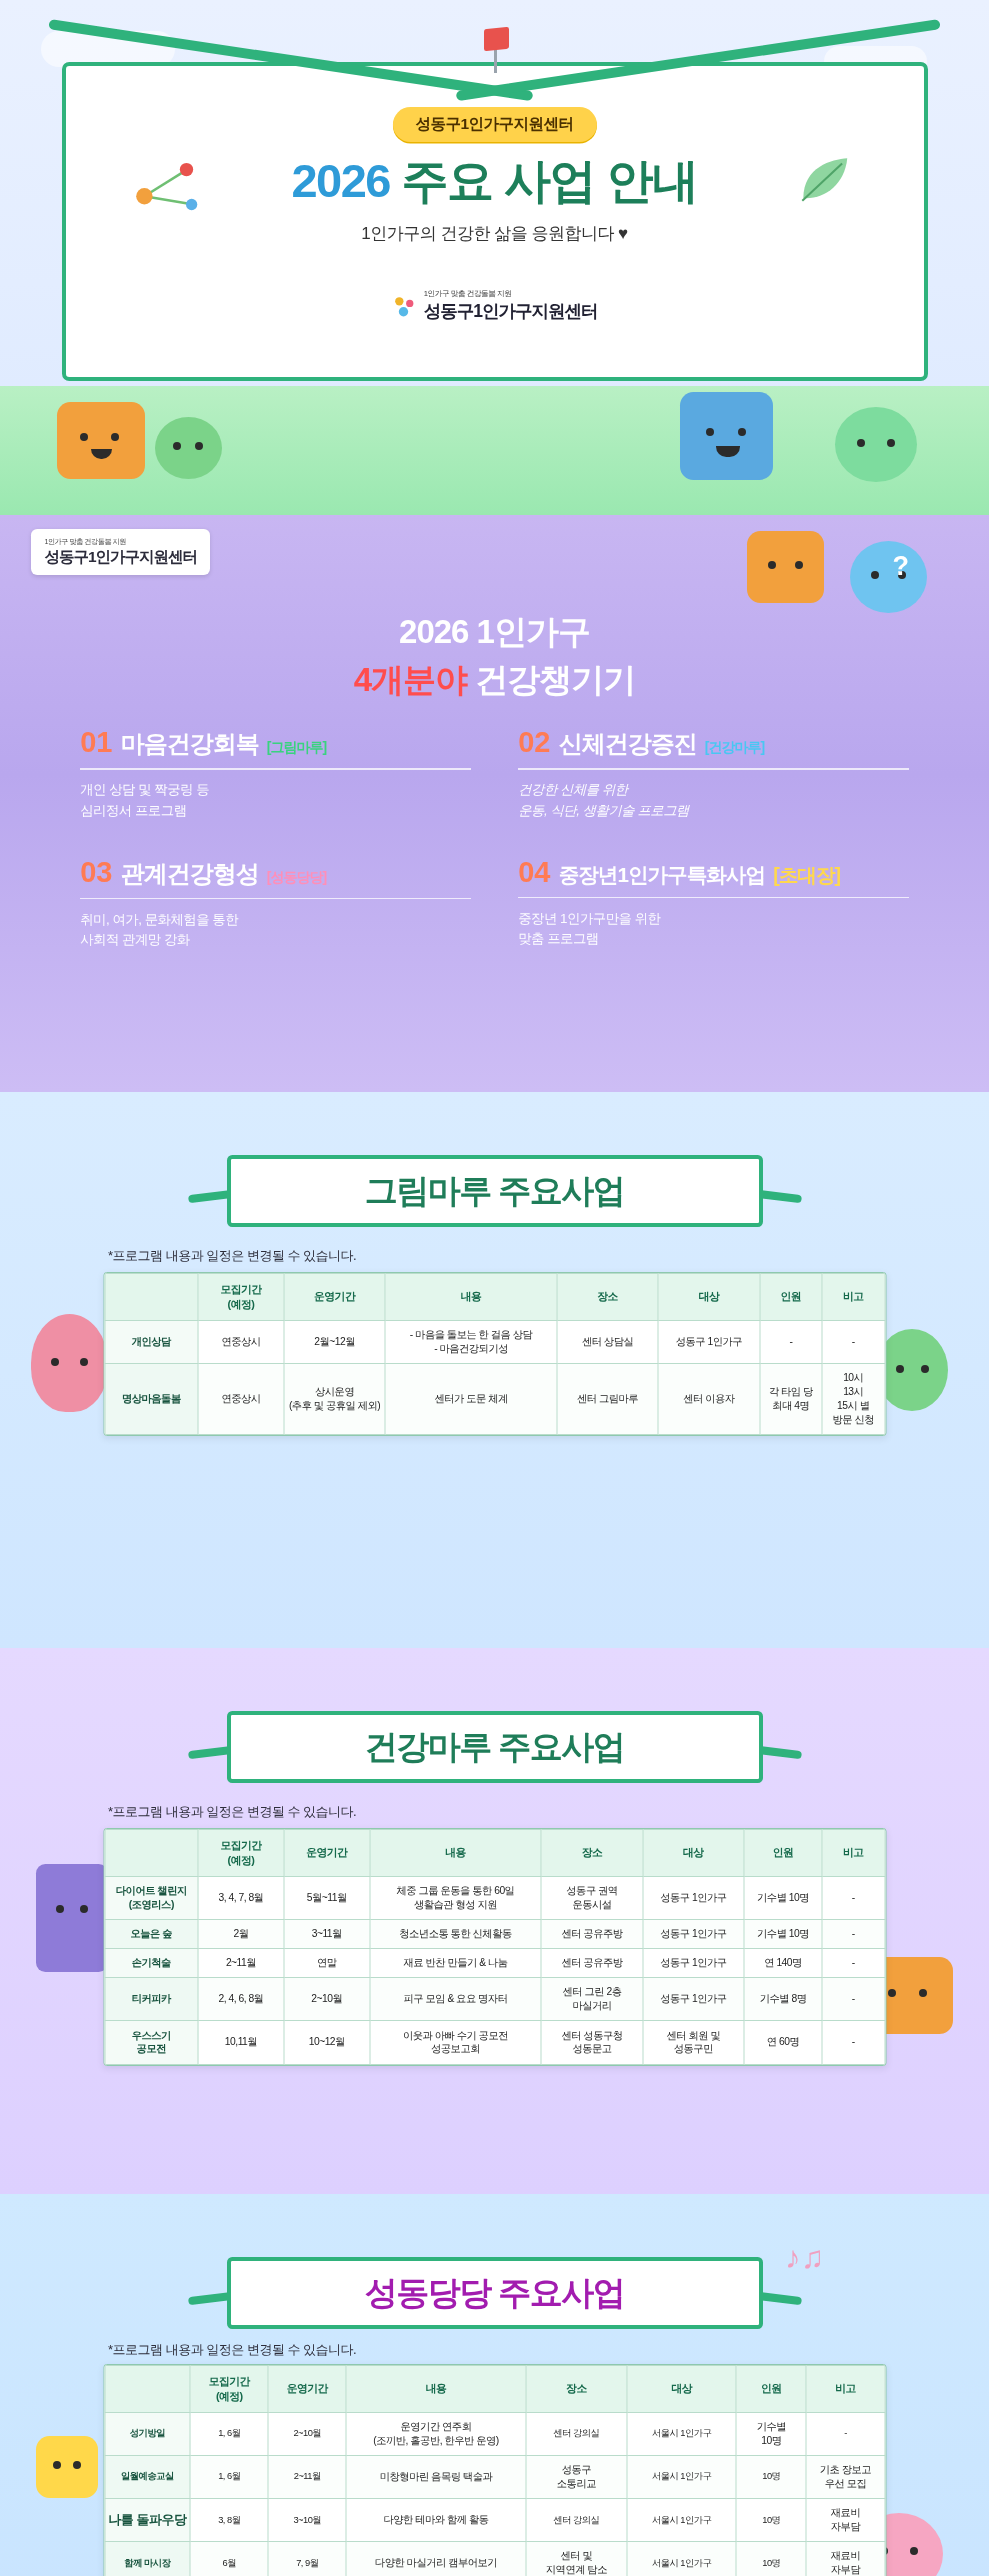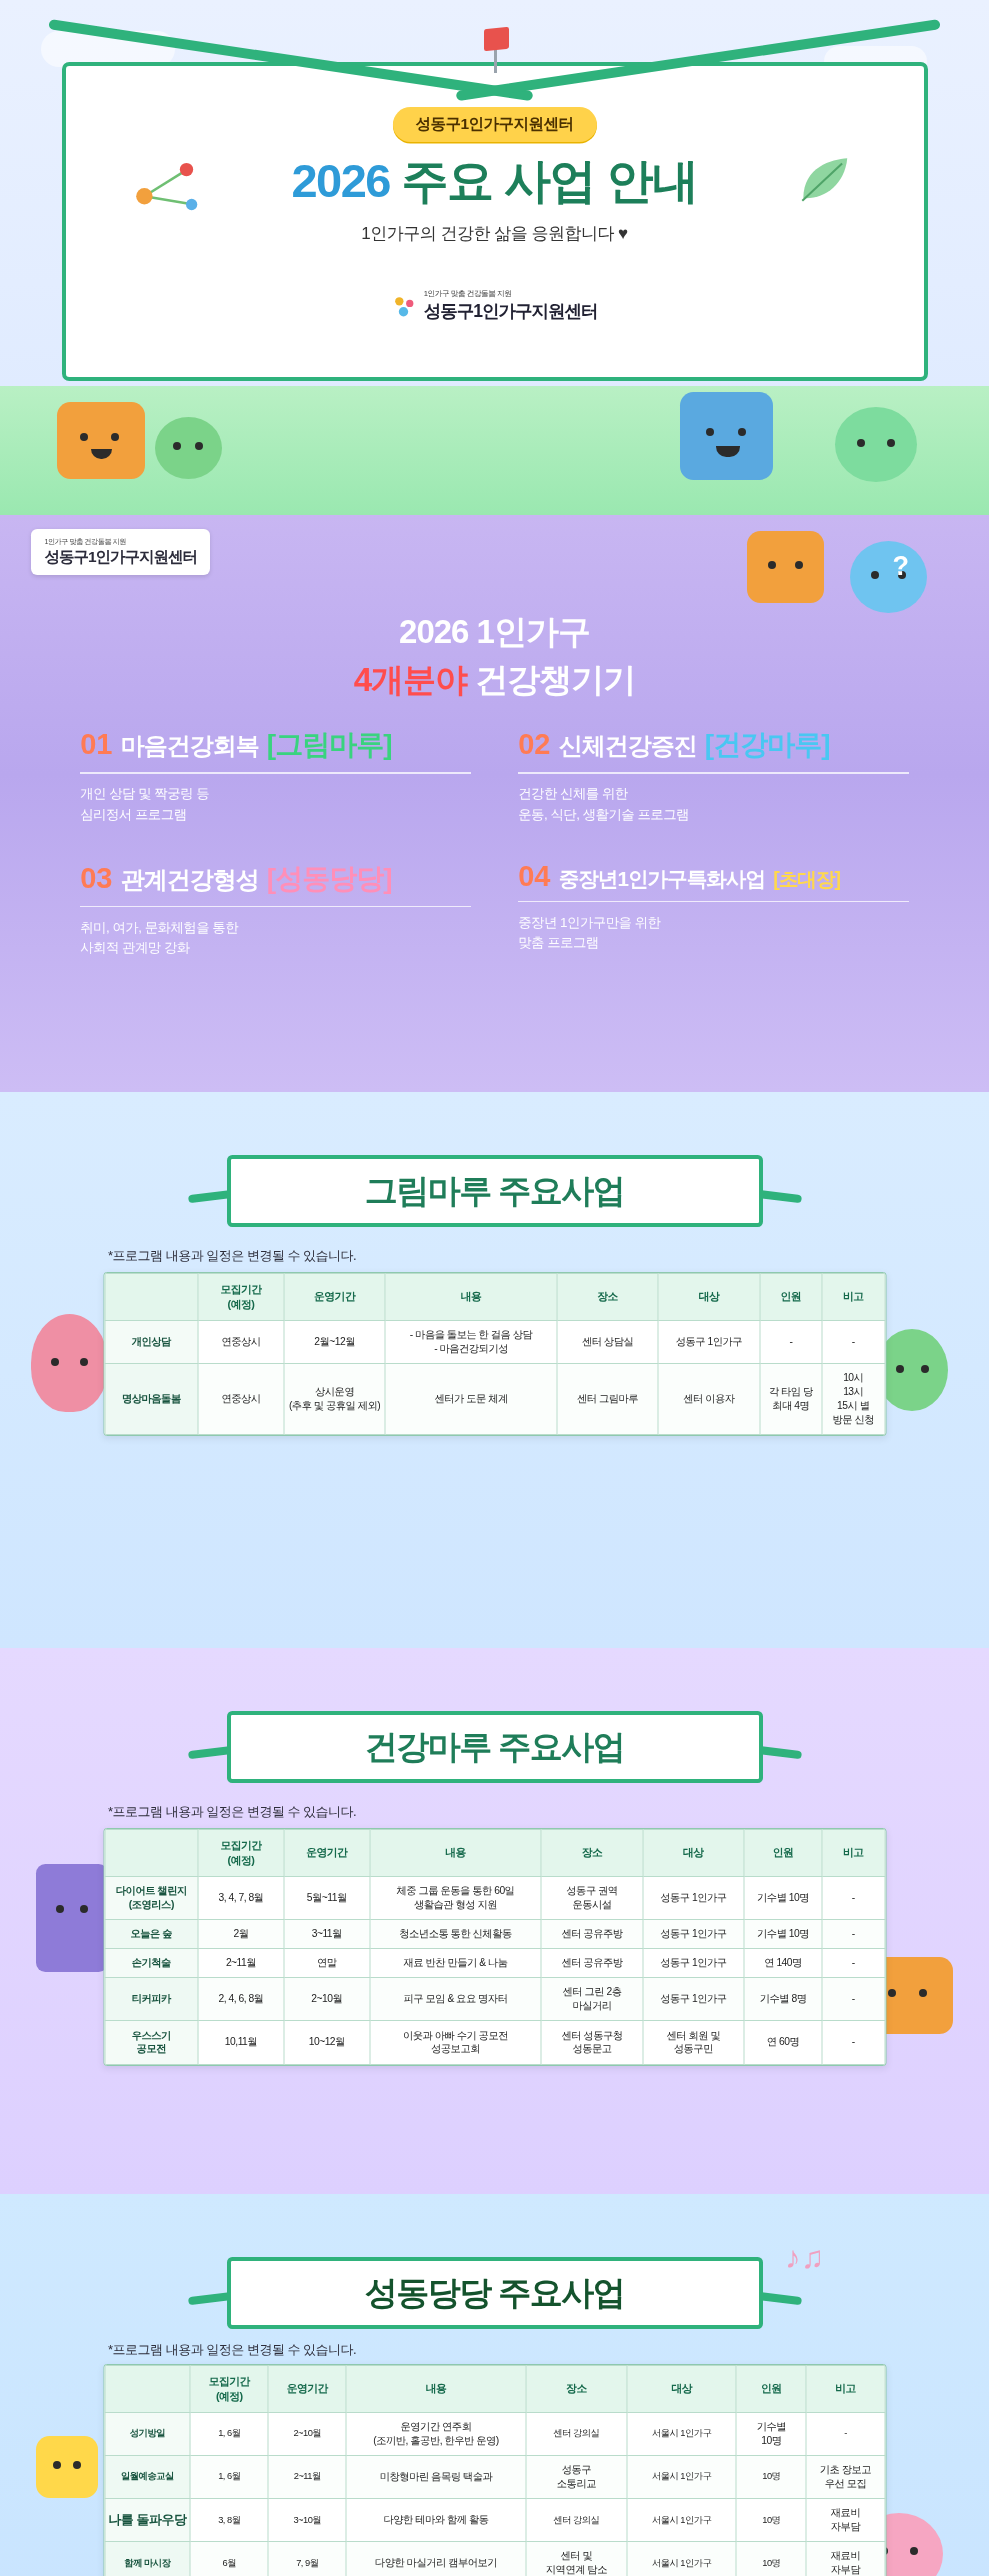--- a/index.html
+++ b/index.html
@@ -89,21 +89,21 @@
   .sec2-title .l2 .hl { color:#ff4d4d; }
 
   .cardgrid {
     position:absolute; left:72px; top:206px; width:845px;
     display:grid; grid-template-columns:1fr 1fr; gap:17.5px 31px;
   }
   .fcard { padding:5.2px 8.2px 11.3px 8.2px; }
   .fcard .row1 { display:flex; align-items:baseline; gap:8.2px; white-space:nowrap; }
   .fcard .num { font-size:29px; font-weight:bold; color:#ff7b54; }
   .fcard .nm { font-size:24px; font-weight:bold; color:#ffffff; letter-spacing:-1px; }
-  .fcard .tag { font-size:28px; font-weight:bold; letter-spacing:-1px; }
+  .fcard .tag { font-size:14px; font-weight:bold; letter-spacing:-1px; }
   .fcard .line { margin-top:8.2px; height:1.5px; background:rgba(255,255,255,.75); }
   .fcard .desc { margin-top:10.3px; font-size:13.4px; color:#fdfdff; line-height:1.55; letter-spacing:-0.5px; }
   .t-green { color:#39d37f; }
   .t-blue  { color:#49c7f2; }
   .t-pink  { color:#ff8fb8; }
   .t-yellow{ color:#ffd84d; }
 
   
   .progsec { position:relative; overflow:hidden; }
   .s-grim  { height:556px; background:linear-gradient(180deg,#d9ecff 0%, #cfe6ff 100%); }
@@ -258,21 +258,21 @@
         <div class="desc" style="white-space:pre-line;">개인 상담 및 짝궁링 등
 심리정서 프로그램</div>
       </div>
       <div class="fcard">
         <div class="row1">
           <span class="num">02</span>
           <span class="nm">신체건강증진</span>
           <span class="tag t-blue">[건강마루]</span>
         </div>
         <div class="line"></div>
-        <div class="desc" style="white-space:pre-line;">건강한 신체를 위한
+        <div class="desc" style="white-space:pre-line;font-style:italic;">건강한 신체를 위한
 운동, 식단, 생활기술 프로그램</div>
       </div>
       <div class="fcard">
         <div class="row1">
           <span class="num">03</span>
           <span class="nm">관계건강형성</span>
           <span class="tag t-pink">[성동당당]</span>
         </div>
         <div class="line"></div>
         <div class="desc" style="white-space:pre-line;">취미, 여가, 문화체험을 통한
@@ -470,21 +470,21 @@
           </tr>
         </tbody>
       </table>
     </div>
   </section>
 
   <section class="progsec s-dang">
     <div class="banner">
       <div class="roof"></div>
       <div class="body">
-          <span style="color:#14532d;">성동당당 주요사업</span>
+          <span style="color:#a21caf;">성동당당 주요사업</span>
         </div>
     </div>
     <div class="note" style="top:147px;">*프로그램 내용과 일정은 변경될 수 있습니다.</div>
 
     <div style="position:absolute; right:165px; top:46px; font-size:31px; color:#f0a0c0;">♪♫</div>
     <div class="chr" style="right:46px; top:319px; width:88px; height:82px; background:#f6a6c2;">
       <div class="eye" style="left:25px; top:34px;"></div>
         <div class="eye" style="left:55px; top:34px;"></div>
     </div>
     <div class="chr sq" style="left:36px; top:242px; width:62px; height:62px; background:#ffd84a;">

